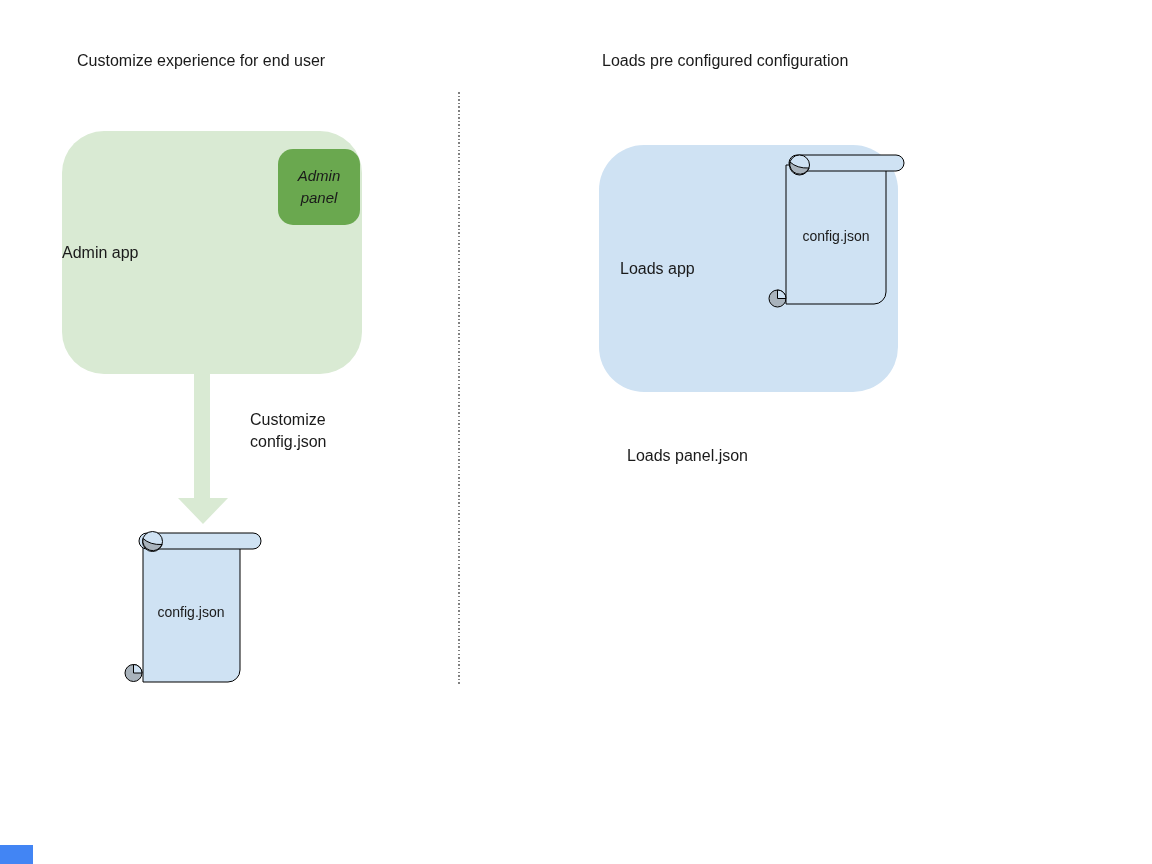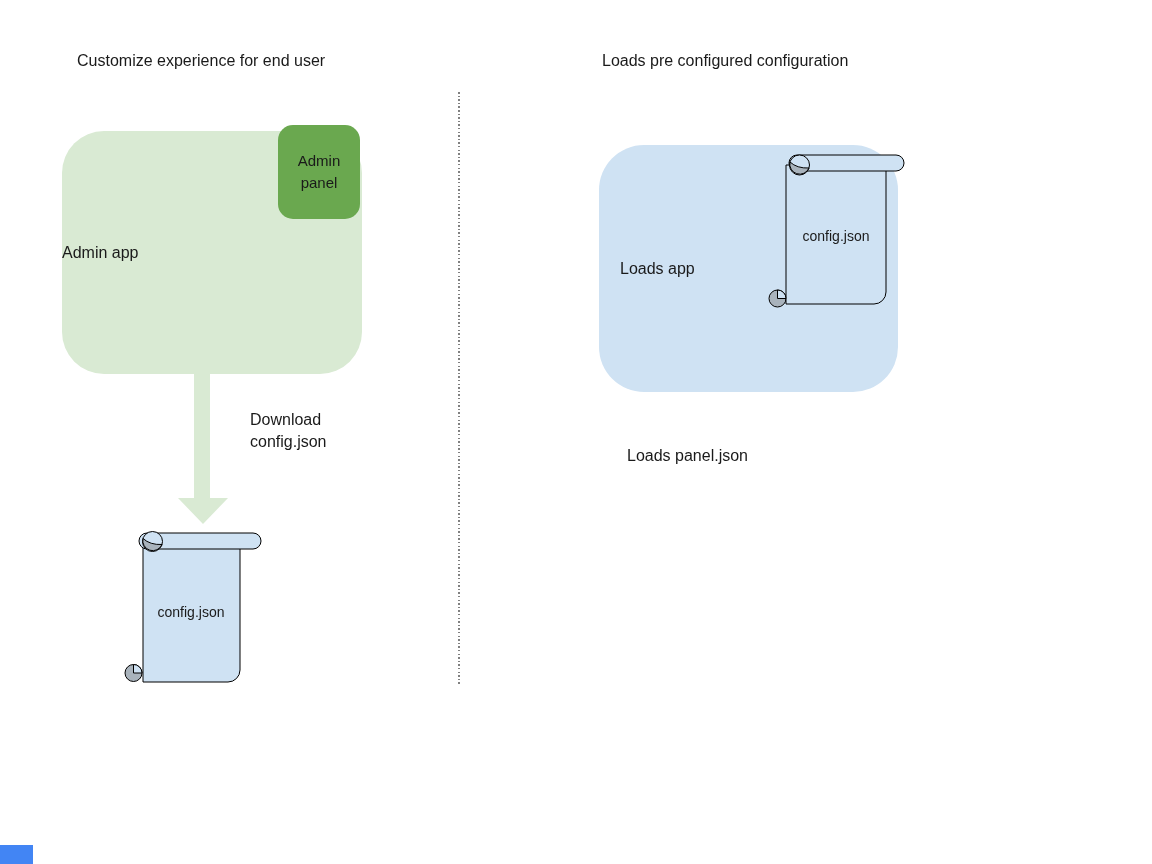--- a/index.html
+++ b/index.html
@@ -38,31 +38,31 @@
 
 <div class="canvas">
 
   <div class="abs title" style="left:77px;top:51px;">Customize experience for end user</div>
 
   <div class="abs title" style="left:602px;top:51px;">Loads pre configured configuration</div>
 
   <div class="abs divider" style="left:458px;top:92px;height:594px;"></div>
 
   <div class="abs app-box admin-box" style="left:62px;top:131px;width:300px;height:243px;"></div>
-  <div class="abs panel-chip" style="left:278px;top:125px;width:82px;height:94px;">
+  <div class="abs panel-chip" style="left:278px;top:149px;width:82px;height:76px;font-style:italic;">
     <span>Admin panel</span>
   </div>
   <div class="abs box-label" style="left:62px;top:244px;width:300px;">Admin app</div>
 
   <svg class="svg-shape" style="left:170px;top:374px;" width="70" height="155">
     <path class="arrow-shape" d="M24,0 L24,124 L8,124 L33,150 L58,124 L40,124 L40,0 Z"></path>
   </svg>
 
   <div class="abs caption" style="left:250px;top:409px;">
-    <div>Download</div>
+    <div>Customize</div>
     <div>config.json</div>
   </div>
 
   <svg class="svg-shape" style="left:120px;top:525px;" width="150" height="168">
     <circle class="curl" cx="13.5" cy="148" r="8.5"></circle>
     <path class="paper" d="M23,18 L23,157 L108,157 A12 12 0 0 0 120,145 L120,18 Z"></path>
     <path class="paper" d="M13.5,148 L13.5,139.5 A8.5 8.5 0 0 1 22,148 Z"></path>
     <rect class="paper" x="19" y="8" width="122" height="16" rx="8"></rect>
     <circle class="paper" cx="32.5" cy="16.5" r="10"></circle>
     <path class="curl" d="M23,13.5 Q30,20 42,19.5 A10 10 0 0 1 23,13.5 Z"></path>

